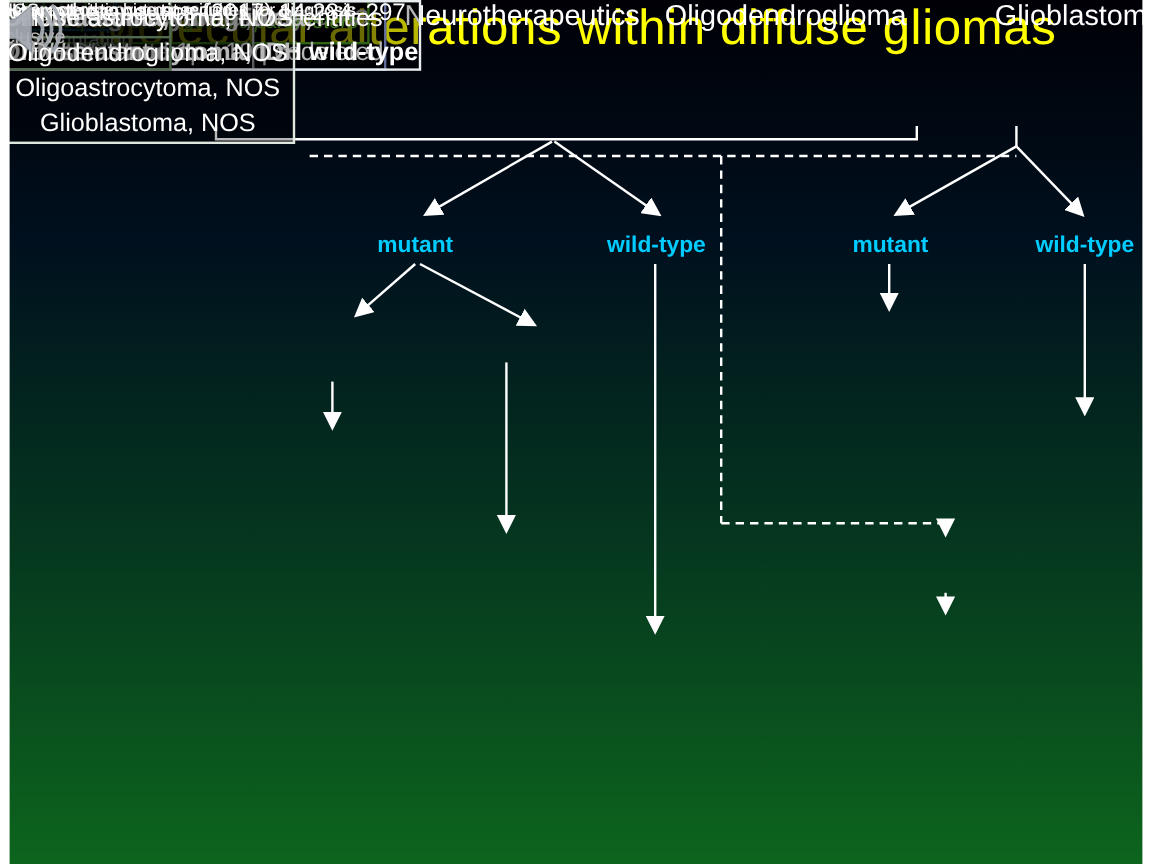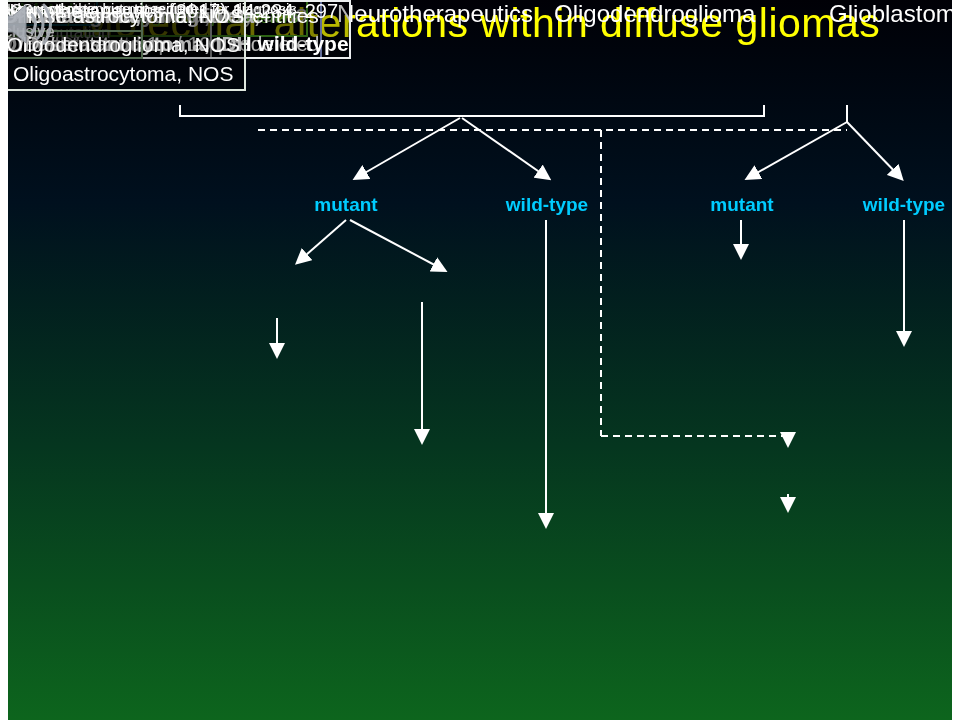--- a/index.html
+++ b/index.html
@@ -143,20 +143,21 @@
 
   <div class="abs gtest">
     <div>Genetic testing not done</div>
     <div>or inconclusive</div>
   </div>
 
   <div class="abs node bnos">
     <div>Diffuse astrocytoma, NOS</div>
     <div>Oligodendroglioma, NOS</div>
     <div>Oligoastrocytoma, NOS</div>
+    <div>Glioblastoma, NOS</div>
   </div>
 
   <div class="abs fn nosdef">NOS: not otherwise specified</div>
   <div class="abs fn cite">Neurotherapeutics (2017) 14:284–297</div>
   <div class="abs fn star">* characteristic but not required for diagnosis</div>
 
   <svg class="abs speaker" viewBox="0 0 54 48">
     <polygon points="3,16 13,16 26,5 26,43 13,32 3,32" fill="#a8adb5" stroke="#878c94" stroke-width="1"></polygon>
     <path d="M32,15 q7,9 0,18" stroke="#a8adb5" stroke-width="3" fill="none" stroke-linecap="round"></path>
     <path d="M38,10 q10,14 0,28" stroke="#a8adb5" stroke-width="3" fill="none" stroke-linecap="round"></path>

